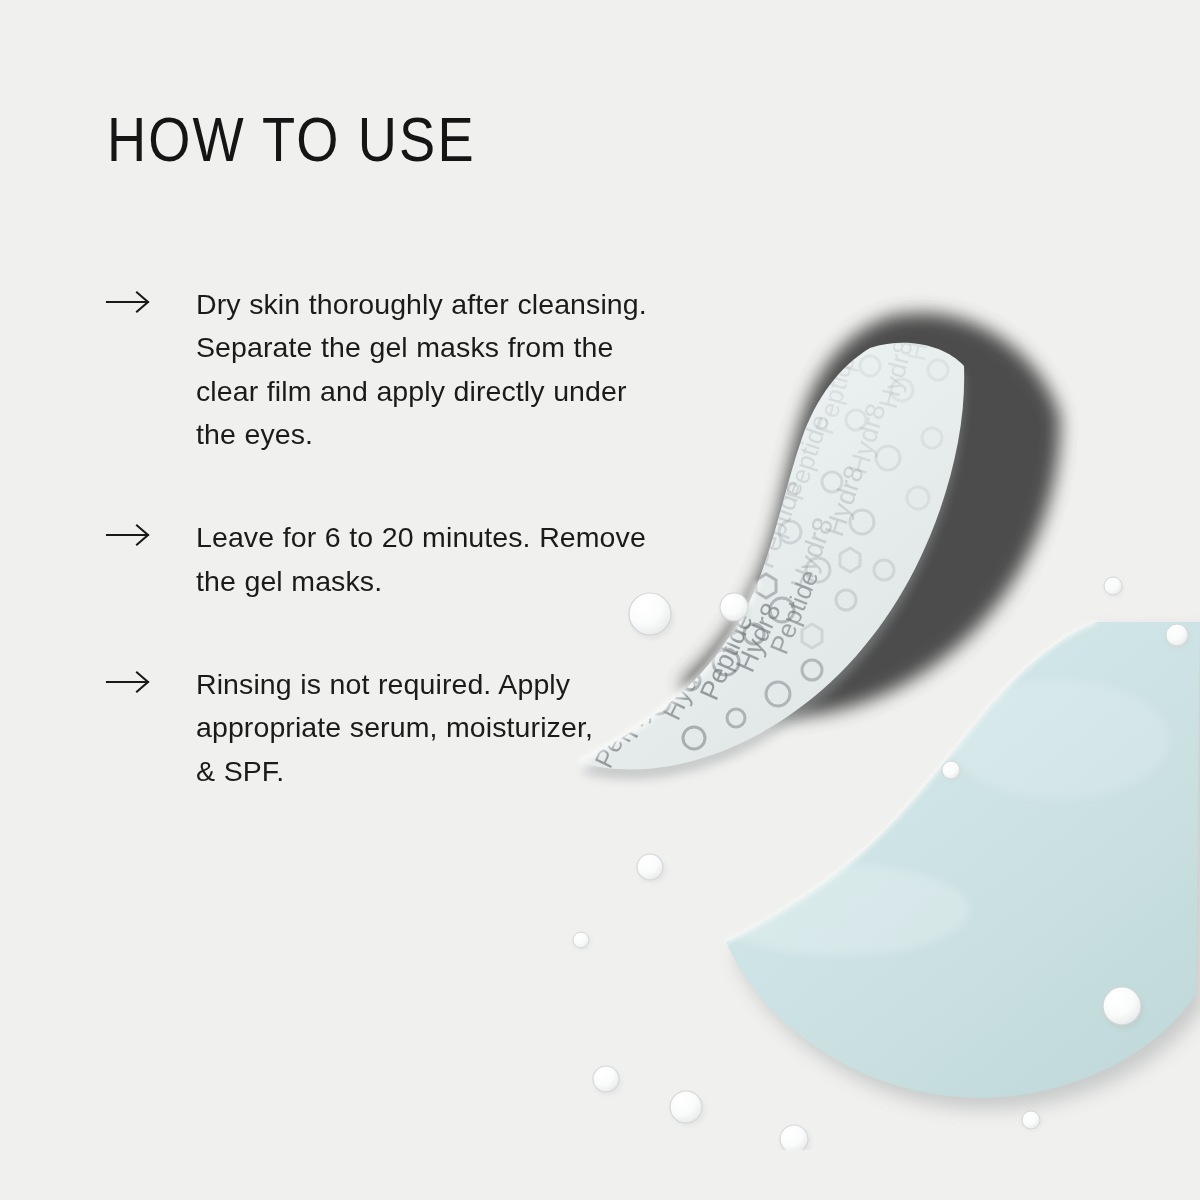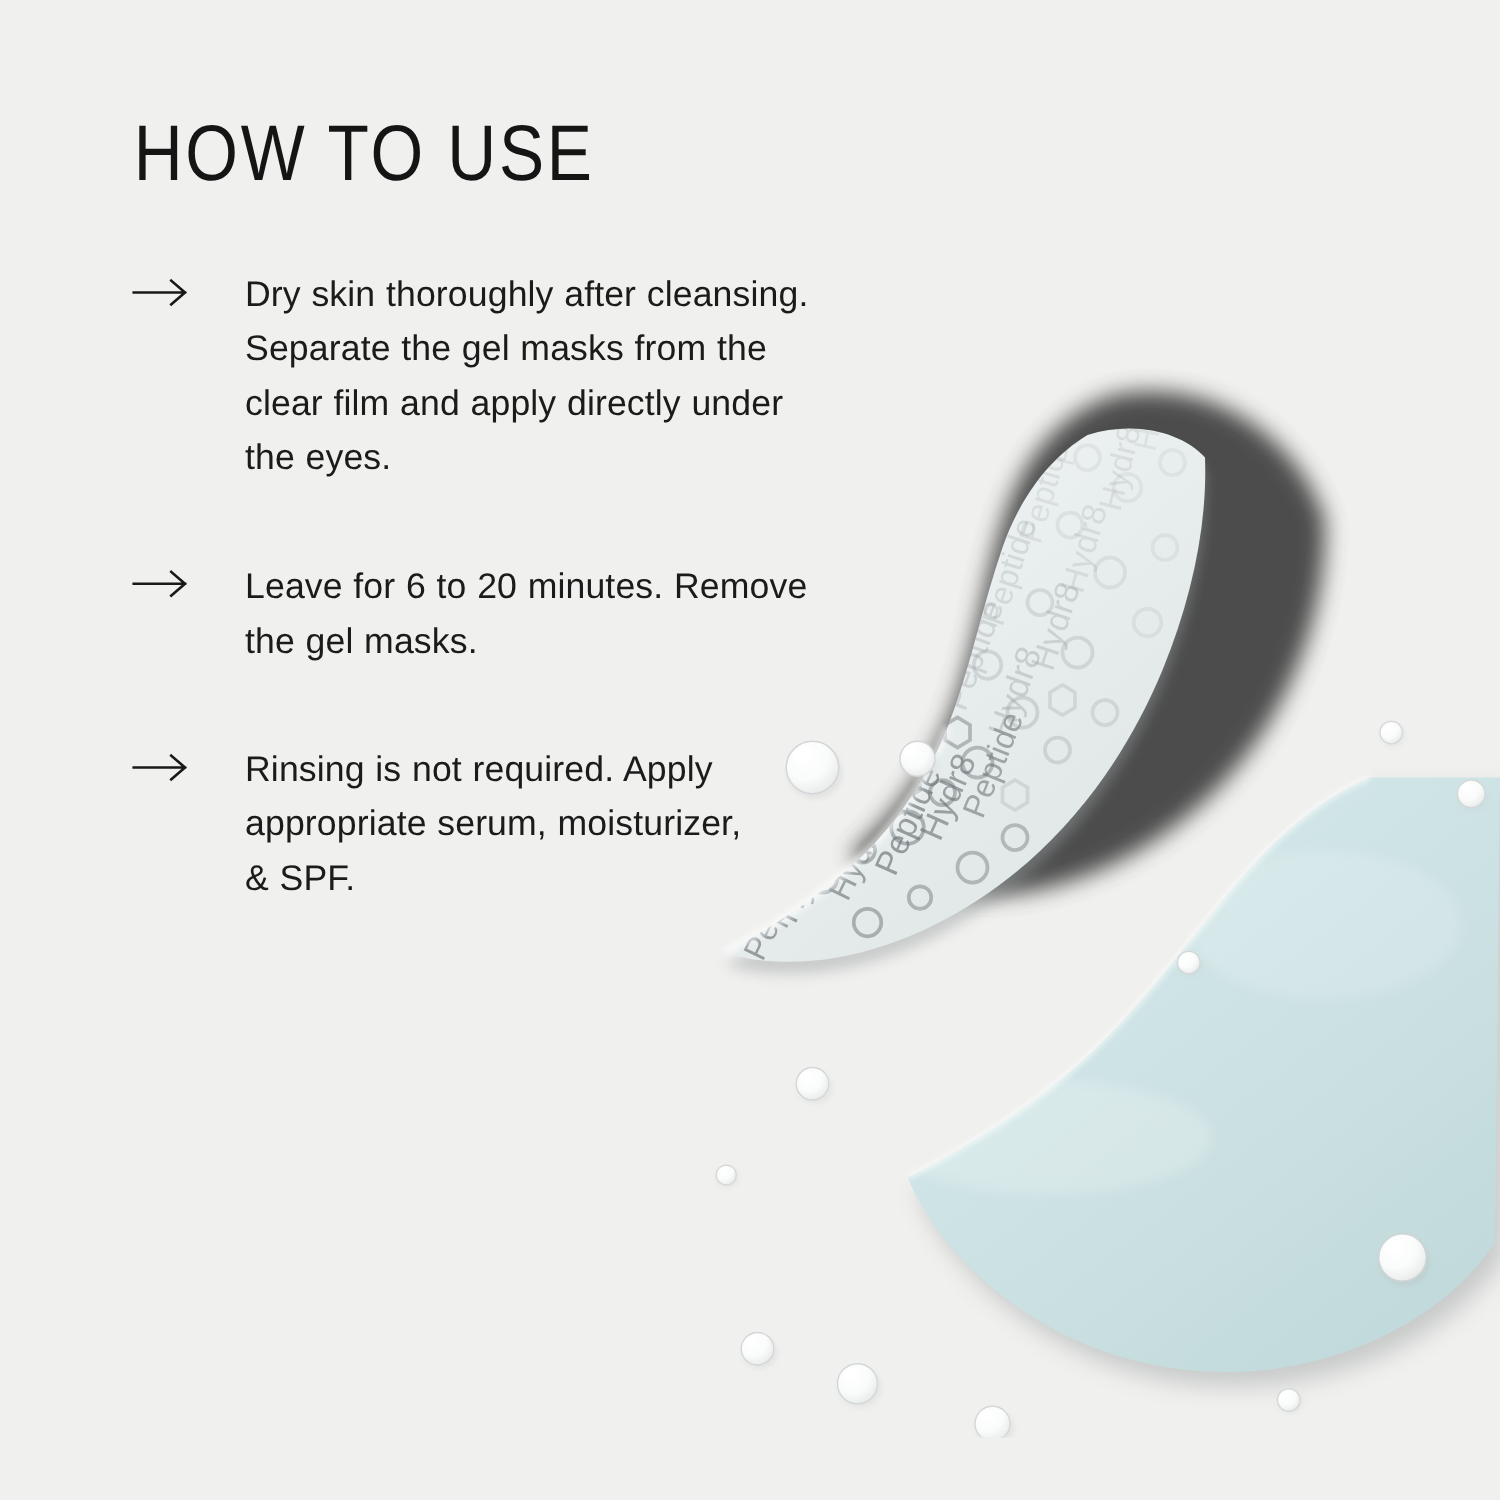--- a/index.html
+++ b/index.html
@@ -14,38 +14,38 @@
     background: #f0f0ee;
     overflow: hidden;
     font-family: "Liberation Sans", sans-serif;
     -webkit-font-smoothing: antialiased;
   }
 
   
   #text-column {
     position: absolute;
     left: 105px;
-    top: 92px;
+    top: 108px;
     width: 560px;
     z-index: 40;
   }
   #page-title {
     font-family: "Liberation Sans Narrow", "Liberation Sans", sans-serif;
     font-size: 63px;
     font-weight: 300;
     letter-spacing: 2.5px;
     color: #151515;
     line-height: 1.0;
     margin: 0 0 0 2px;
     transform: scaleX(0.86);
     transform-origin: left center;
     white-space: nowrap;
   }
   #steps-list {
-    margin-top: 60px;
+    margin-top: 112px;
   }
   .step-row {
     position: relative;
     display: block;
     margin-bottom: 60px;
     padding-left: 91px;
   }
   .step-row:last-child { margin-bottom: 0; }
   .step-arrow {
     position: absolute;

